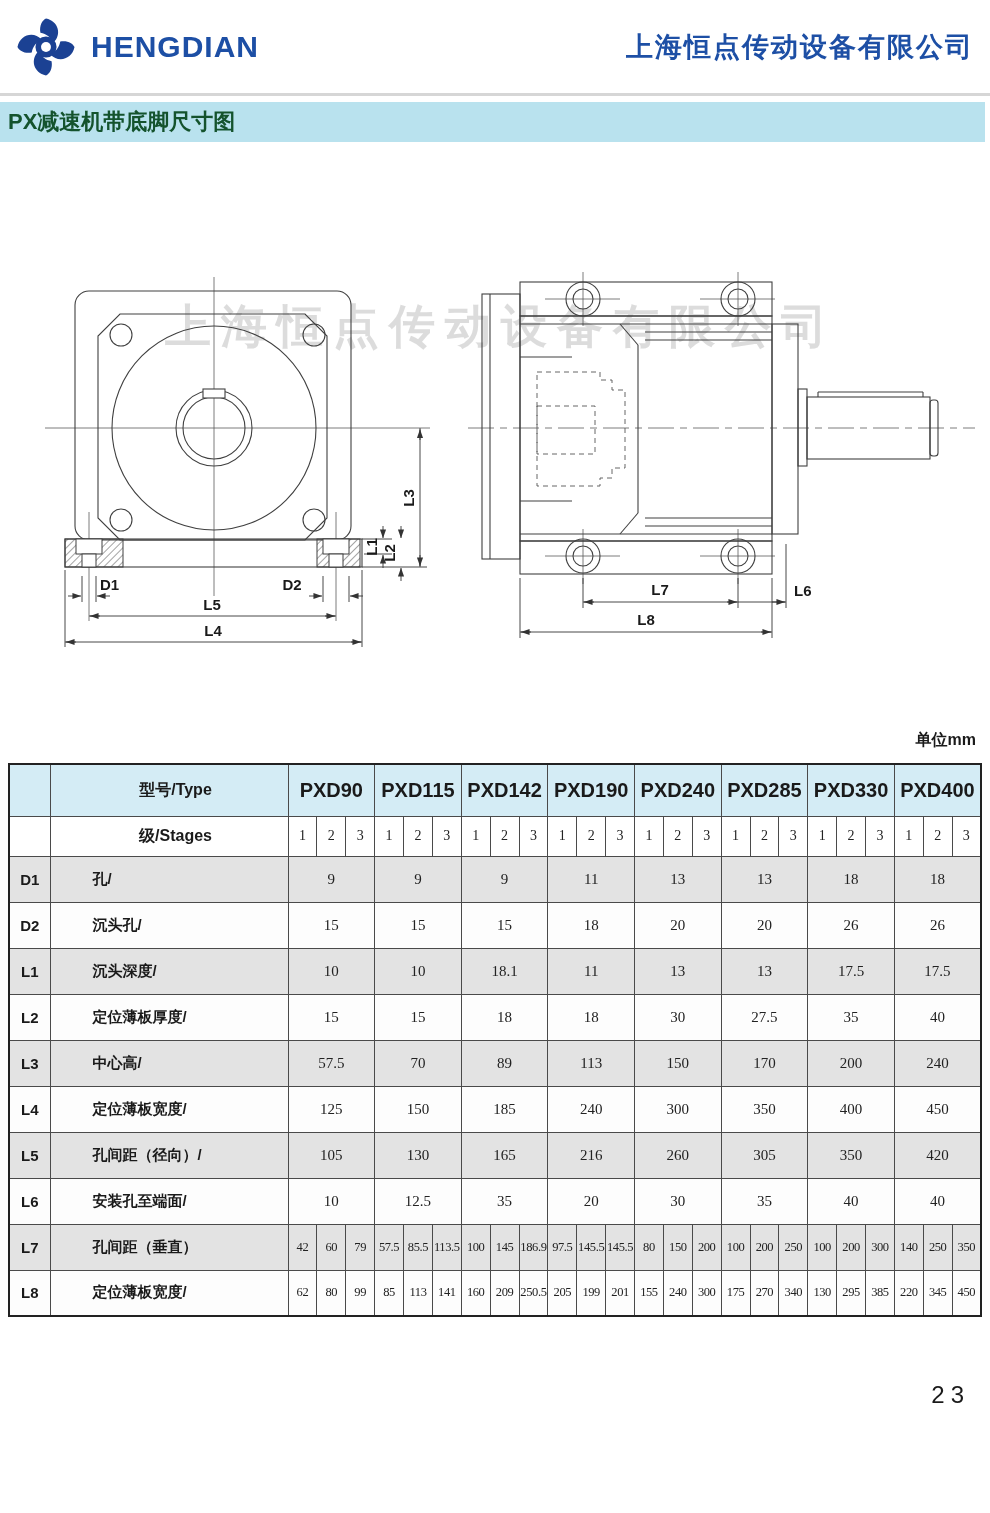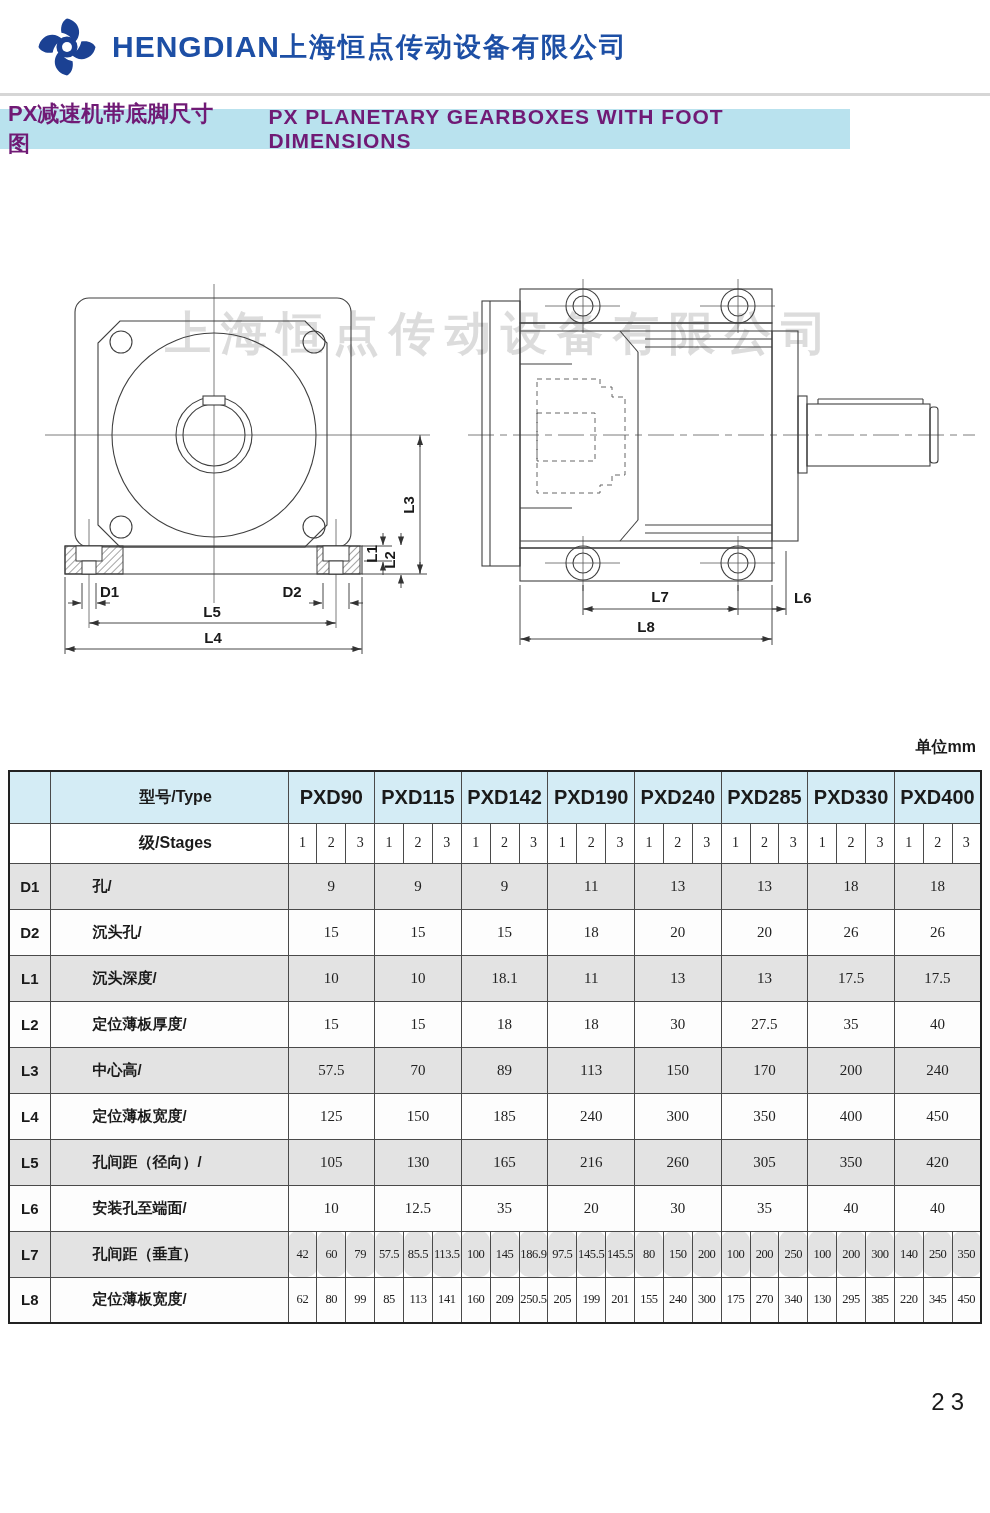--- a/index.html
+++ b/index.html
@@ -2,30 +2,30 @@
 <html><head>
 <meta charset="utf-8">
 <style>
   html,body{margin:0;padding:0;}
   body{
     width:990px;height:1513px;background:#ffffff;position:relative;
     font-family:"Liberation Sans",sans-serif;color:#1a1a1a;overflow:hidden;
   }
   
   .header{
-    display:flex;align-items:center;
-    height:93px;padding:0 12px 0 36px;border-bottom:3px solid #d6d6d6;
+    display:flex;align-items:center;justify-content:space-between;
+    height:93px;padding:0 12px 0 15px;border-bottom:3px solid #d6d6d6;
   }
   .brand{display:flex;align-items:center;}
   .brand-text{font-size:30px;font-weight:600;color:#1d4fa5;letter-spacing:1px;margin-left:14px;}
   .company{font-size:27px;font-weight:bold;color:#1d4fa5;letter-spacing:2px;margin-right:4px;}
   
   .title-bar{
-    background:#b9e2ee;height:40px;width:850px;margin-top:13px;
-    display:flex;align-items:center;font-weight:bold;color:#701a75;
+    background:#b9e2ee;height:40px;width:985px;margin-top:6px;
+    display:flex;align-items:center;font-weight:bold;color:#14532d;
   }
   .t-zh{font-size:22px;margin-left:8px;}
   .t-en{font-size:21px;margin-left:42px;letter-spacing:1px;}
   
   .drawings{position:relative;height:420px;margin-top:102px;}
   .watermark{
     position:absolute;left:165px;top:52px;font-size:46px;font-weight:bold;
     color:#c6c6c6;opacity:.6;letter-spacing:10px;white-space:nowrap;
   }
   .dw{position:absolute;top:0;}
@@ -44,21 +44,21 @@
   tr.stg{height:40px;background:#fff;}
   tr.row{height:46px;background:#fdfdfd;}
   tr.row.gray{background:#e3e3e3;}
   .key{text-align:center;font-weight:bold;font-size:15px;}
   .lab{text-align:left;padding-left:42px;font-weight:bold;font-size:15px;}
   .type-h,.stages-h{text-align:center;padding-left:13px;font-size:16px;}
   .model-th{font-size:20px;font-weight:600;text-align:center;}
   .stage-td,.val{font-family:"Liberation Serif",serif;text-align:center;color:#222;}
   .stage-td{font-size:14px;}
   .val{font-size:15px;}
-  .val.sm{font-size:12.5px;letter-spacing:-0.4px;border-radius:10px;}
+  .val.sm{font-size:12.5px;letter-spacing:-0.4px;}
   
   .page-num{margin-top:64px;text-align:right;padding-right:20px;font-size:24px;letter-spacing:6px;font-weight:500;}
 </style>
 </head>
 <body>
 
 <div class="header">
   <div class="brand">
     <svg width="62" height="62" viewBox="0 0 100 100">
       <g fill="#1b4193">
@@ -70,21 +70,20 @@
       </g>
       <circle cx="50" cy="50" r="8" fill="#ffffff"></circle>
     </svg>
     <span class="brand-text">HENGDIAN</span>
   </div>
   <div class="company">上海恒点传动设备有限公司</div>
 </div>
 
 <div class="title-bar">
   <span class="t-zh">PX减速机带底脚尺寸图</span>
-  <span class="t-en">PX PLANETARY GEARBOXES WITH FOOT DIMENSIONS</span>
 </div>
 
 <div class="drawings">
   <div class="watermark">上海恒点传动设备有限公司</div>
 
   <svg class="dw" style="left:30px" width="440" height="420" viewBox="0 0 440 420">
     <defs>
       <pattern id="h1" patternUnits="userSpaceOnUse" width="5" height="5" patternTransform="rotate(45)">
         <line x1="0" y1="0" x2="0" y2="5" stroke="#4a4a4a" stroke-width="1"></line>
       </pattern>

